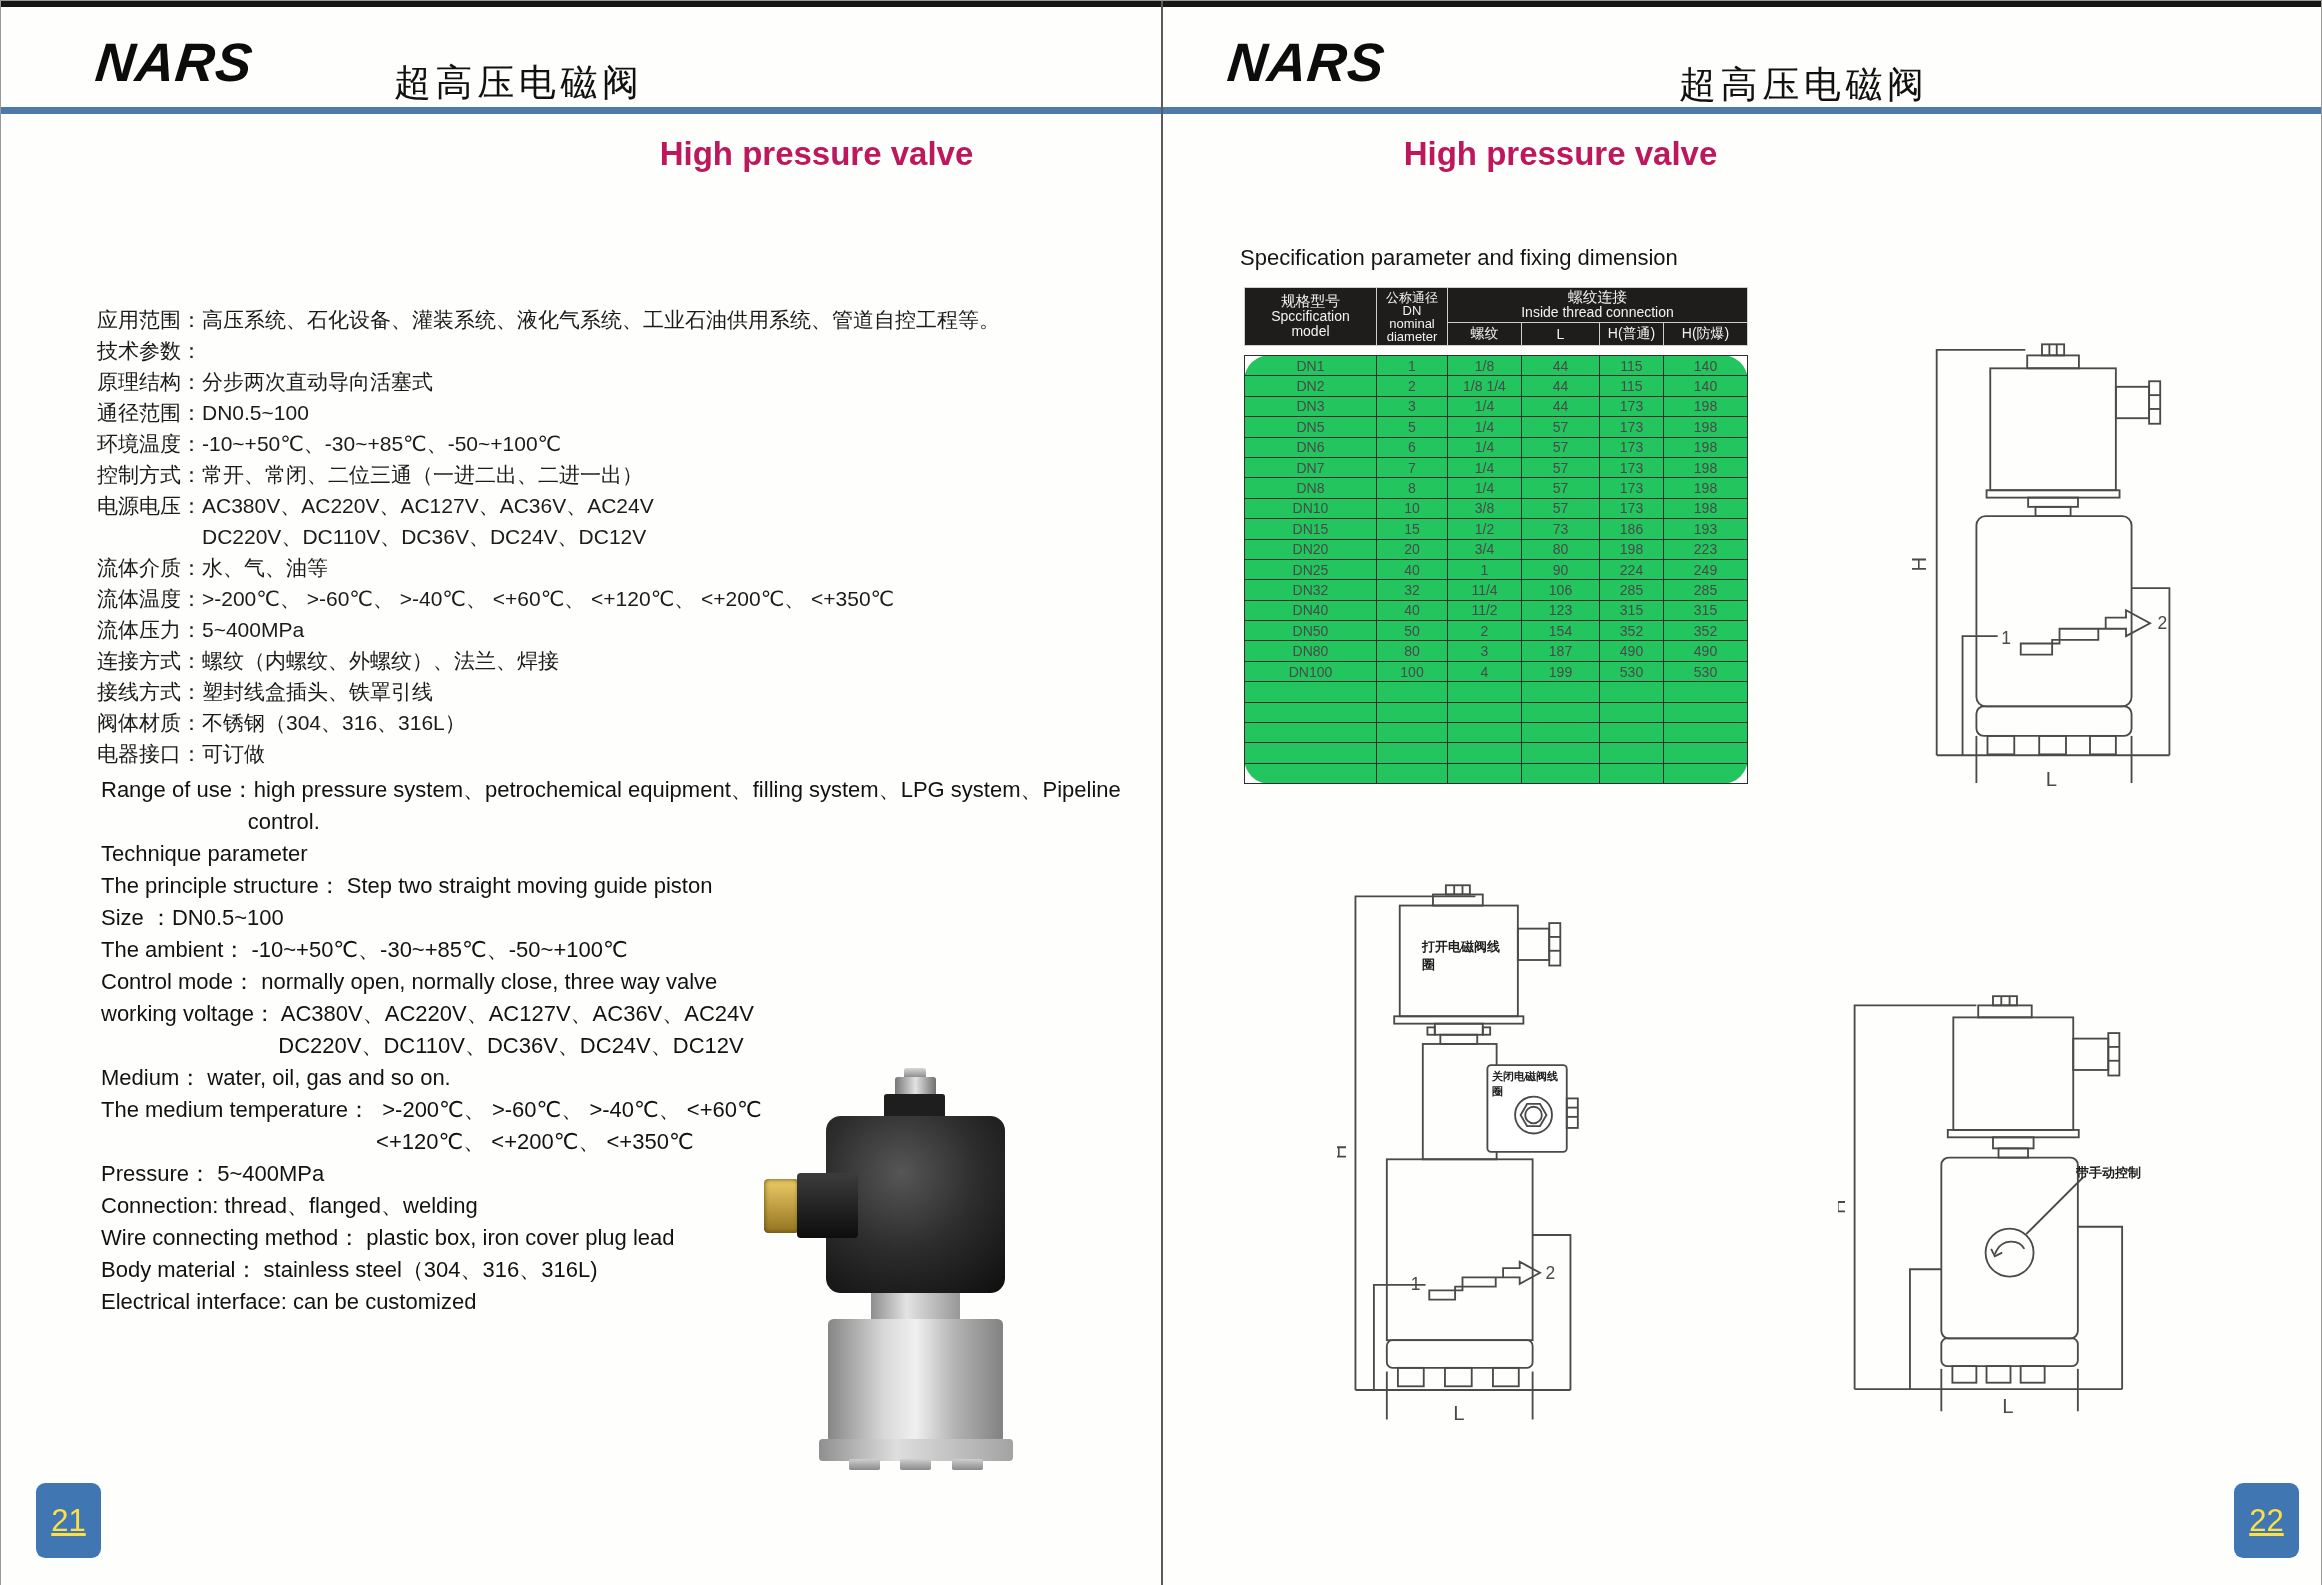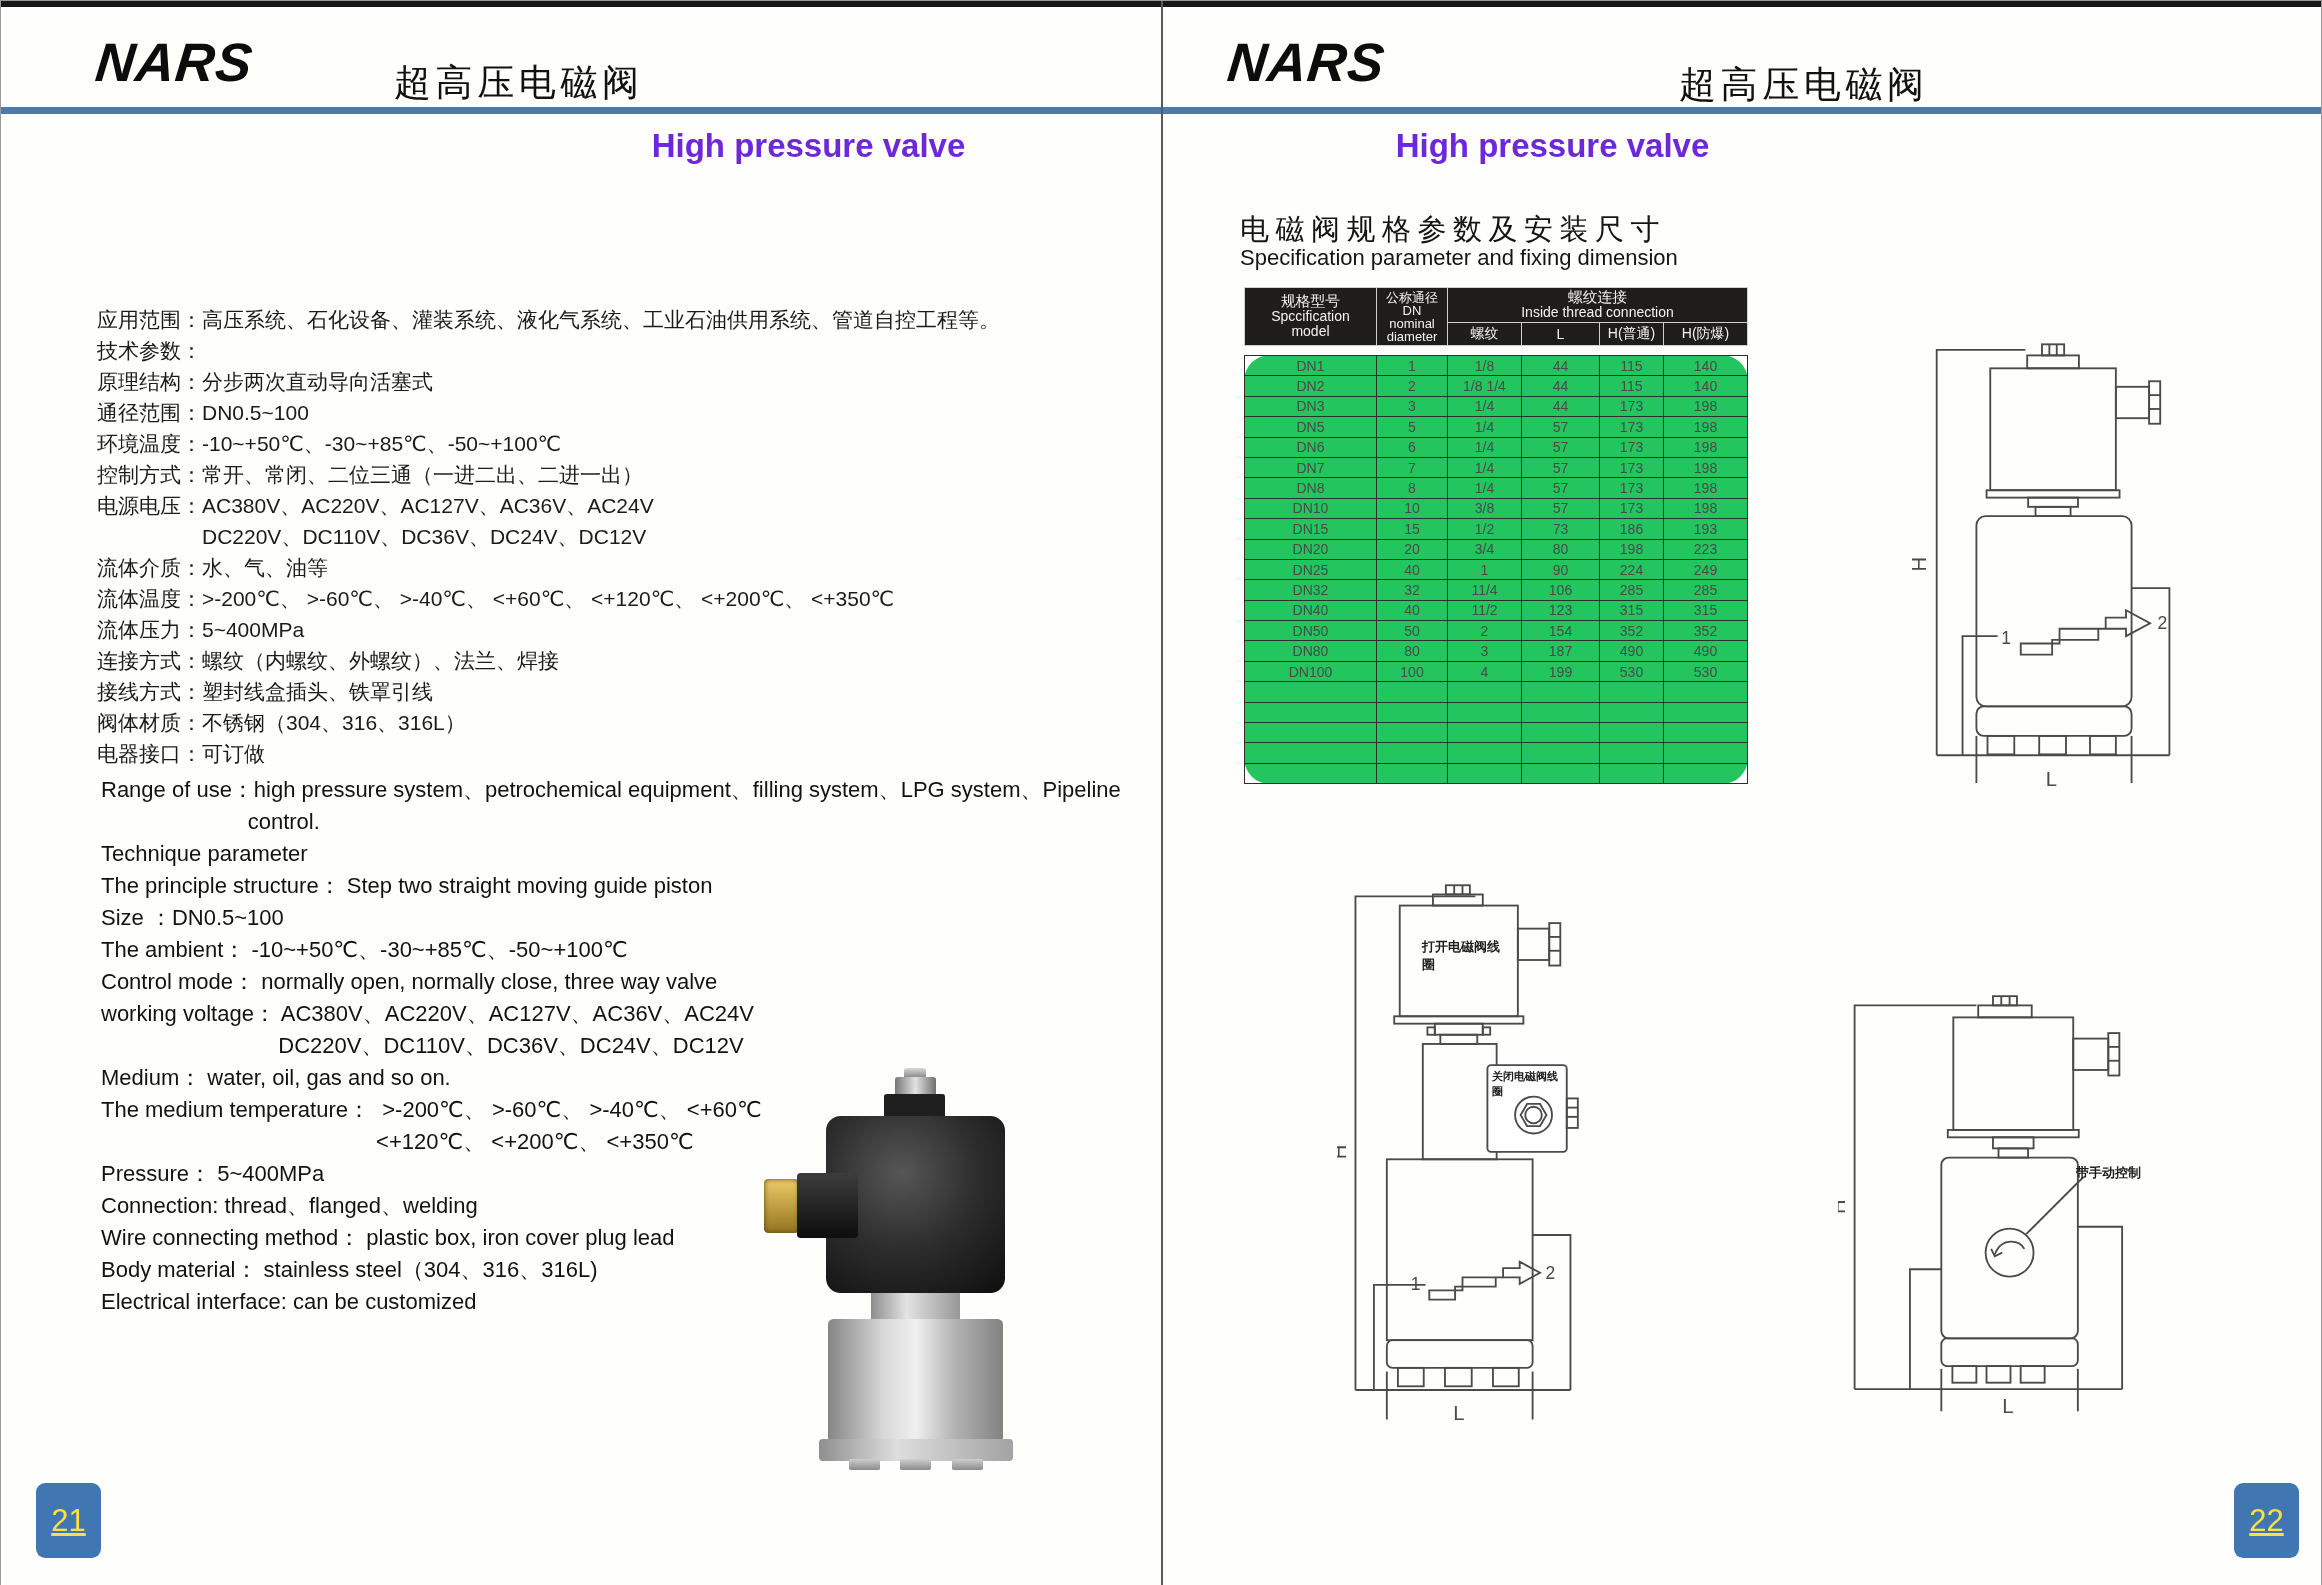--- a/index.html
+++ b/index.html
@@ -9,21 +9,21 @@
     overflow:hidden;border:1.8px solid #9a9a9a;box-sizing:border-box;
   }
   .top-rule{position:absolute;top:0;left:0;right:0;height:5.5px;background:#161616;}
   .blue-rule{position:absolute;top:106px;left:0;right:0;height:6.5px;background:#4d7aa9;}
   .center-divider{position:absolute;top:0;bottom:0;left:1160px;width:1.8px;background:#5a5a5a;}
 
   .logo{position:absolute;font-size:54px;font-weight:bold;font-style:italic;color:#0c0c0c;transform:skewX(-6deg);letter-spacing:0.9px;}
   .logo.l{left:95px;top:29.5px;} .logo.r{left:1227px;top:29.5px;}
   .cn-title{position:absolute;font-size:37px;color:#111;letter-spacing:4.6px;}
   .cn-title.l{left:393px;top:57px;} .cn-title.r{left:1678px;top:59px;}
-  .en-title{position:absolute;font-size:33px;font-weight:bold;margin:8px;color:#6d28d9;}
+  .en-title{position:absolute;font-size:33px;font-weight:bold;margin:16px;color:#be185d;}
   .en-title.l{left:569px;width:461px;text-align:center;top:118px;}
   .en-title.r{left:1313px;width:461px;text-align:center;top:118px;}
 
   .specs{position:absolute;white-space:pre-wrap;}
   .specs-cn{left:96px;top:210px;font-size:21px;line-height:31px;color:#1b1b1b;}
   .specs-en{left:100px;top:677px;font-size:22px;line-height:32px;color:#121212;}
   .spec-line{white-space:pre-wrap;}
 
   .badge{position:absolute;width:65px;height:75px;background:#4076b1;border-radius:9.2px;color:#fde047;
          font-size:31px;display:flex;align-items:center;justify-content:center;text-decoration:underline;}
@@ -117,21 +117,20 @@
     <div class="p-foot pf2"></div>
     <div class="p-foot pf3"></div>
   </div>
 
   <div class="badge l">21</div>
 
   <div class="logo r">NARS</div>
   <div class="cn-title r">超高压电磁阀</div>
   <h1 class="en-title r">High pressure valve</h1>
 
-  <div class="section-title-cn">电磁阀规格参数及安装尺寸</div>
   <div class="section-title-en">Specification parameter and fixing dimension</div>
 
   <table class="spec-table-head">
     <colgroup>
       <col style="width:132px">
         <col style="width:71px">
         <col style="width:74px">
       <col style="width:78px">
         <col style="width:64px">
         <col style="width:84px">

